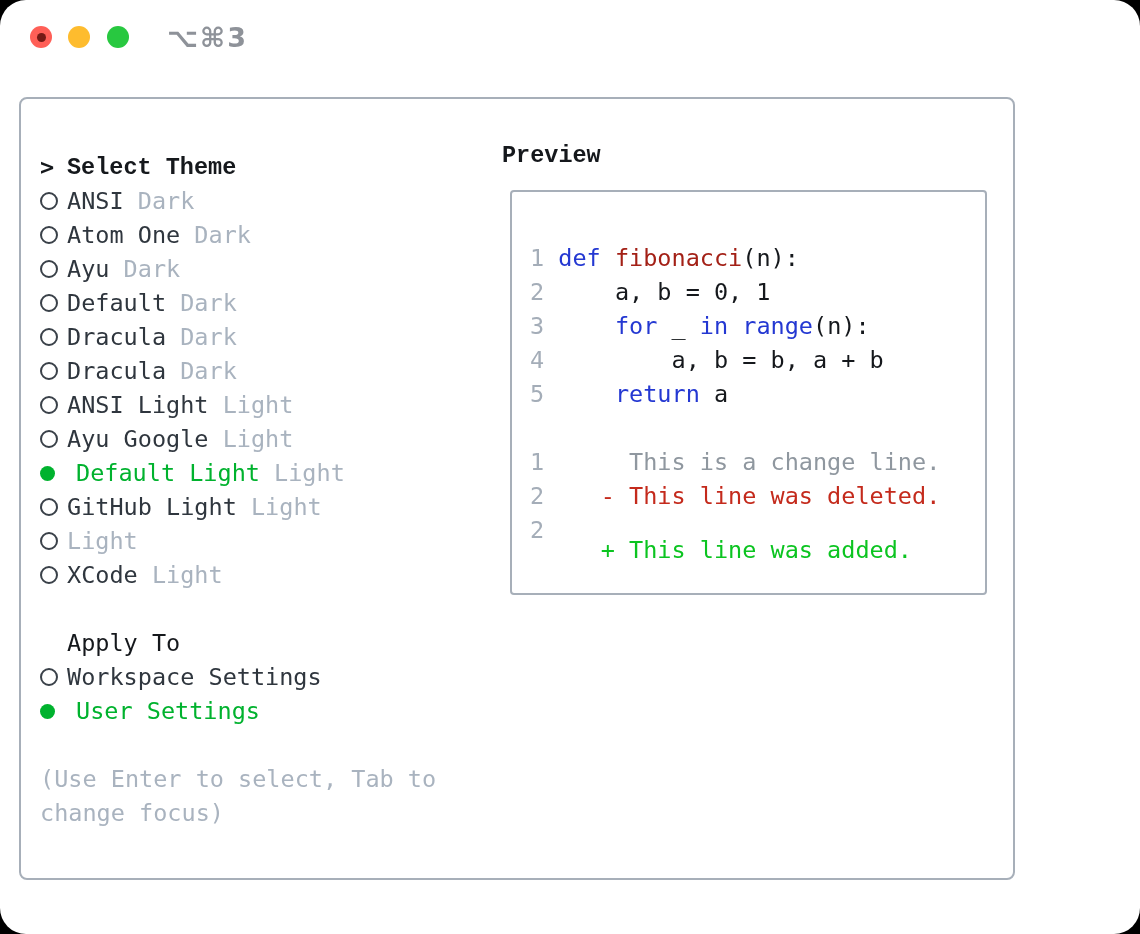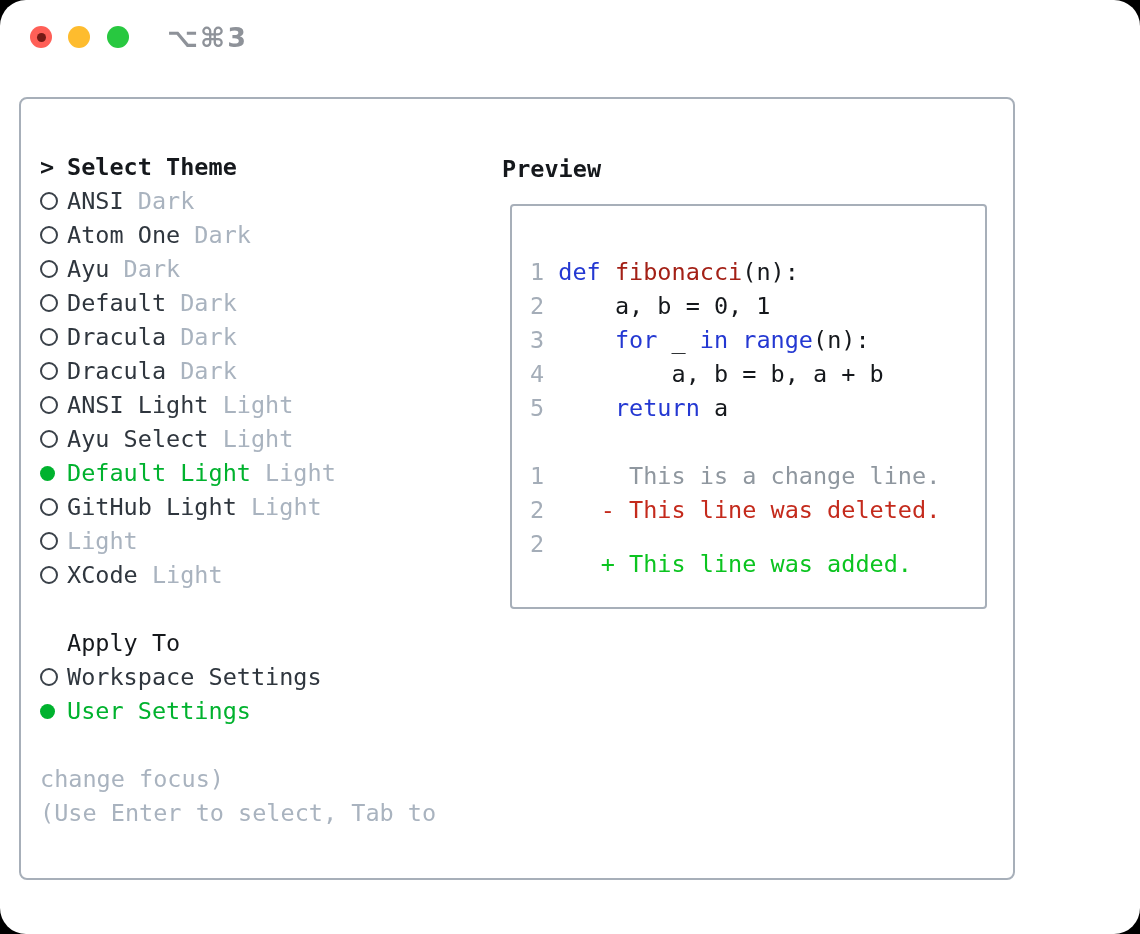--- a/index.html
+++ b/index.html
@@ -24,33 +24,33 @@
   .tl.red{left:30px;background:var(--traffic-red);}
   .tl.red .dot{width:9px;height:9px;border-radius:50%;background:var(--traffic-red-dot);}
   .tl.yellow{left:68px;background:var(--traffic-yellow);}
   .tl.green{left:107px;background:var(--traffic-green);}
   .titlebar .title{position:absolute;left:167px;top:22px;font-size:27px;font-weight:600;
     color:var(--title-gray);font-family:"DejaVu Sans","Liberation Sans",sans-serif;letter-spacing:2px;}
   
   .panel{position:absolute;left:19px;top:97px;width:996px;height:783px;
     border:2px solid var(--border-gray);border-radius:8px;background:var(--window-bg);}
   .col-left{position:absolute;left:19px;top:51px;}
-  .col-right{position:absolute;left:481px;top:53px;}
+  .col-right{position:absolute;left:481px;top:39px;}
   
   .row{display:flex;align-items:center;height:34px;font-size:23.5px;white-space:pre;}
   .marker{width:27px;display:flex;align-items:center;flex:none;}
   .marker.cursor{font-weight:700;color:var(--text-black);}
   .marker.radio-off::before{content:"";width:14px;height:14px;border:2px solid var(--radio-outline);
     border-radius:50%;display:block;}
   .marker.radio-on::before{content:"";width:15px;height:15px;background:var(--accent-green);
     border-radius:50%;display:block;}
-  .hlabel{font-weight:700;color:var(--text-black);}
+  .hlabel{font-weight:700;color:var(--text-black);font-family:Liberation Mono, monospace;}
   .h2label{color:var(--text-black);}
   .tname{color:var(--text-dark);}
-  .tname.sel{color:var(--accent-green);}
+  .tname.sel{color:var(--accent-green);margin-left:9px;}
   .variant{color:var(--text-muted);}
   .row.hint{color:var(--text-muted);}
   
   .preview-box{margin-left:8px;margin-top:18px;width:477px;height:405px;
     border:2px solid var(--border-gray);border-radius:4px;padding:49px 0 0 18px;overflow:hidden;}
   .crow{height:34px;font-size:23.5px;white-space:pre;display:flex;align-items:center;}
   .tok-num{color:var(--line-num);}
   .tok-kw{color:var(--code-keyword);}
   .tok-fn{color:var(--code-function);}
   .tok-plain{color:var(--code-plain);}
@@ -78,39 +78,39 @@
         <span class="hlabel">Select Theme</span>
       </div>
       <div id="theme-list">
           <div class="row"><span class="marker radio-off"></span><span class="tname">ANSI </span><span class="variant">Dark</span></div>
           <div class="row"><span class="marker radio-off"></span><span class="tname">Atom One </span><span class="variant">Dark</span></div>
           <div class="row"><span class="marker radio-off"></span><span class="tname">Ayu </span><span class="variant">Dark</span></div>
           <div class="row"><span class="marker radio-off"></span><span class="tname">Default </span><span class="variant">Dark</span></div>
           <div class="row"><span class="marker radio-off"></span><span class="tname">Dracula </span><span class="variant">Dark</span></div>
           <div class="row"><span class="marker radio-off"></span><span class="tname">Dracula </span><span class="variant">Dark</span></div>
           <div class="row"><span class="marker radio-off"></span><span class="tname">ANSI Light </span><span class="variant">Light</span></div>
-          <div class="row"><span class="marker radio-off"></span><span class="tname">Ayu Select </span><span class="variant">Light</span></div>
+          <div class="row"><span class="marker radio-off"></span><span class="tname">Ayu Google </span><span class="variant">Light</span></div>
           <div class="row"><span class="marker radio-on"></span><span class="tname sel">Default Light </span><span class="variant">Light</span></div>
           <div class="row"><span class="marker radio-off"></span><span class="tname">GitHub Light </span><span class="variant">Light</span></div>
           <div class="row"><span class="marker radio-off"></span><span class="variant">Light</span></div>
           <div class="row"><span class="marker radio-off"></span><span class="tname">XCode </span><span class="variant">Light</span></div>
         </div>
       <div class="row"></div>
       <div class="row">
         <span class="marker"></span>
         <span class="h2label">Apply To</span>
       </div>
       <div id="apply-to-list">
           <div class="row"><span class="marker radio-off"></span><span class="tname">Workspace Settings</span></div>
           <div class="row"><span class="marker radio-on"></span><span class="tname sel">User Settings</span></div>
         </div>
       <div class="row"></div>
       <div id="hint-lines">
+          <div class="row hint">(Use Enter to select, Tab to</div>
           <div class="row hint">change focus)</div>
-          <div class="row hint">(Use Enter to select, Tab to</div>
         </div>
     </div>
 
     <div class="col-right">
       <div class="row">
         <span class="hlabel">Preview</span>
       </div>
       <div class="preview-box" id="preview-box">
           <div class="crow"><span class="tok-num">1 </span><span class="tok-kw">def </span><span class="tok-fn">fibonacci</span><span class="tok-plain">(n):</span></div>
           <div class="crow"><span class="tok-num">2 </span><span class="tok-plain">    a, b = 0, 1</span></div>

